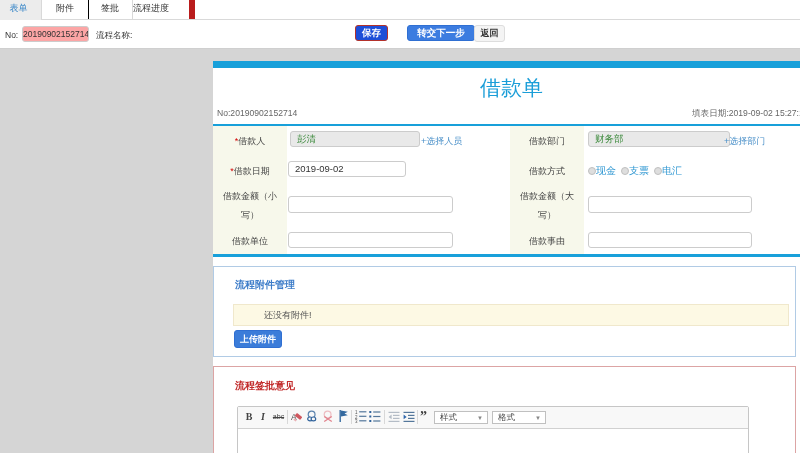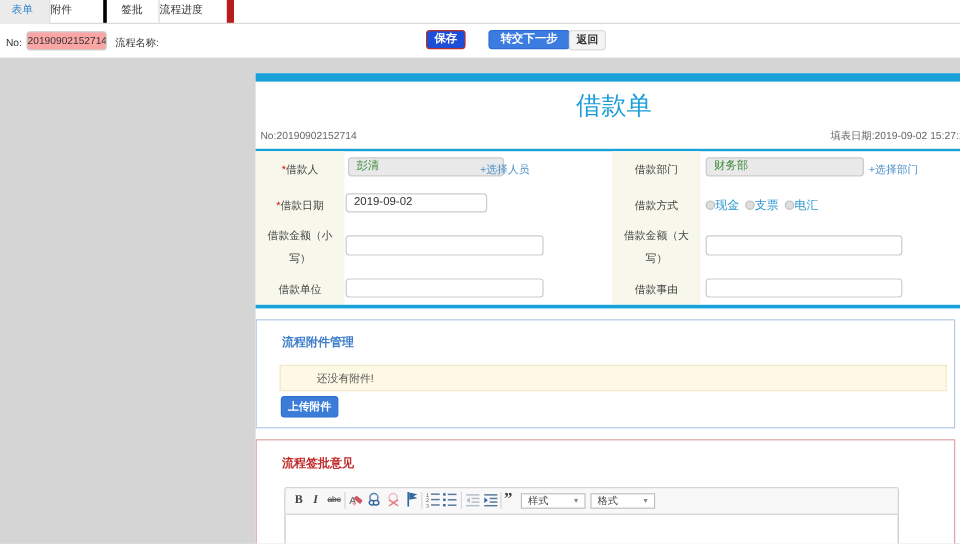--- a/index.html
+++ b/index.html
@@ -4,21 +4,21 @@
 *{margin:0;padding:0;box-sizing:border-box}
 html,body{width:800px;height:453px;overflow:hidden;background:#d5d5d5;font-family:"Liberation Sans",sans-serif}
 .abs{position:absolute}
 .btn{border-radius:3px;color:#fff;font-weight:bold;text-align:center}
 </style></head>
 <body>
 <div style="position:relative;width:800px;height:453px;overflow:hidden">
 
 <div class="abs" style="left:0;top:0;width:800px;height:20px;background:#fff;border-bottom:1px solid #d9d9d9"></div>
 <div class="abs" style="left:0;top:0;width:41px;height:20px;background:#ececec;color:#3a87c8;font-size:9px;line-height:16px;text-align:center;padding-right:4px">表单</div>
-<div class="abs" style="left:41px;top:0;width:48px;height:19px;border-left:1px solid #d9d9d9;border-right:3px solid #000000;color:#333;font-size:9px;line-height:16px;text-align:left">附件</div>
+<div class="abs" style="left:41px;top:0;width:48px;height:19px;border-left:1px solid #d9d9d9;border-right:1px solid #000000;color:#333;font-size:9px;line-height:16px;text-align:center">附件</div>
 <div class="abs" style="left:88px;top:0;width:45px;height:19px;border-right:1px solid #d9d9d9;color:#333;font-size:9px;line-height:16px;text-align:center">签批</div>
 <div class="abs" style="left:133px;top:0;width:62px;height:19px;border-right:6px solid #b91c1c;color:#333;font-size:9px;line-height:16px;text-align:left">流程进度</div>
 
 <div class="abs" style="left:0;top:20px;width:800px;height:29px;background:#fff;border-bottom:1px solid #cfcfcf"></div>
 <div class="abs" style="left:5px;top:30px;font-size:8.5px;color:#333">No:</div>
 <div class="abs" style="left:22px;top:26px;width:67px;height:16px;border:1px solid #ccc;border-radius:3px;background:#fca5a5;font-size:8.5px;color:#333;line-height:15px;padding-left:0;overflow:hidden;white-space:nowrap;font-family:Liberation Sans, sans-serif">20190902152714</div>
 <div class="abs" style="left:96px;top:30px;font-size:8.5px;color:#333">流程名称:</div>
 <div class="abs btn" style="left:355px;top:25px;width:33px;height:16px;background:#1d4ed8;border:1px solid #b3312a;font-size:9.5px;line-height:14px">保存</div>
 <div class="abs btn" style="left:407px;top:25px;width:68px;height:16px;background:#3c7ce0;border:1px solid #2f6fd2;font-size:9.5px;line-height:14px">转交下一步</div>
 <div class="abs btn" style="left:474px;top:25px;width:31px;height:17px;background:#f4f4f4;border:1px solid #ddd;color:#333;font-size:9px;line-height:15px;font-weight:bold">返回</div>
@@ -30,23 +30,23 @@
 <div class="abs" style="left:217px;top:108px;font-size:8.6px;color:#666">No:20190902152714</div>
 <div class="abs" style="left:692px;top:108px;font-size:8.6px;color:#666;white-space:nowrap">填表日期:2019-09-02 15:27:14</div>
 <div class="abs" style="left:213px;top:124px;width:597px;height:2px;background:#18a0da"></div>
 
 <div class="abs" style="left:213px;top:126px;width:74px;height:128px;background:#f7f8eb"></div>
 <div class="abs" style="left:510px;top:126px;width:74px;height:128px;background:#f7f8eb"></div>
 <div class="abs" style="left:213px;top:254px;width:597px;height:3px;background:#18a0da"></div>
 
 <div class="abs" style="left:213px;top:135px;width:74px;text-align:center;font-size:9px;color:#444"><span style="color:#d20000">*</span>借款人</div>
 <div class="abs" style="left:290px;top:131px;width:130px;height:16px;background:#e9e9e9;border:1px solid #ccc;border-radius:3px;font-size:9.5px;color:#3c8a3c;line-height:14px;padding-left:6px">彭清</div>
-<div class="abs" style="left:400px;top:135px;font-size:9px;color:#4a90c9">+选择人员</div>
+<div class="abs" style="left:421px;top:135px;font-size:9px;color:#4a90c9">+选择人员</div>
 <div class="abs" style="left:510px;top:135px;width:74px;text-align:center;font-size:9px;color:#444">借款部门</div>
-<div class="abs" style="left:588px;top:131px;width:132px;height:16px;background:#e9e9e9;border:1px solid #ccc;border-radius:3px;font-size:9.5px;color:#3c8a3c;line-height:14px;padding-left:6px">财务部</div>
+<div class="abs" style="left:588px;top:131px;width:142px;height:16px;background:#e9e9e9;border:1px solid #ccc;border-radius:3px;font-size:9.5px;color:#3c8a3c;line-height:14px;padding-left:6px">财务部</div>
 <div class="abs" style="left:724px;top:135px;font-size:9px;color:#4a90c9">+选择部门</div>
 
 <div class="abs" style="left:213px;top:165px;width:74px;text-align:center;font-size:9px;color:#444"><span style="color:#d20000">*</span>借款日期</div>
 <div class="abs" style="left:288px;top:161px;width:118px;height:16px;background:#fff;border:1px solid #ccc;border-radius:3px;font-size:9.5px;color:#333;line-height:14px;padding-left:6px">2019-09-02</div>
 <div class="abs" style="left:510px;top:165px;width:74px;text-align:center;font-size:9px;color:#444">借款方式</div>
 <div class="abs" style="left:588px;top:164px;font-size:10px;color:#2f97d2;white-space:nowrap"><span style="display:inline-block;width:8px;height:8px;border:1px solid #bfbfbf;border-radius:50%;background:#dedede;vertical-align:-1px"></span>现金<span style="display:inline-block;width:8px;height:8px;border:1px solid #bfbfbf;border-radius:50%;background:#dedede;vertical-align:-1px;margin-left:5px"></span>支票<span style="display:inline-block;width:8px;height:8px;border:1px solid #bfbfbf;border-radius:50%;background:#dedede;vertical-align:-1px;margin-left:5px"></span>电汇</div>
 
 <div class="abs" style="left:213px;top:187px;width:74px;text-align:center;font-size:9px;color:#444;line-height:19px">借款金额（小<br>写）</div>
 <div class="abs" style="left:288px;top:196px;width:165px;height:17px;background:#fff;border:1px solid #ccc;border-radius:3px"></div>
 <div class="abs" style="left:510px;top:187px;width:74px;text-align:center;font-size:9px;color:#444;line-height:19px">借款金额（大<br>写）</div>

